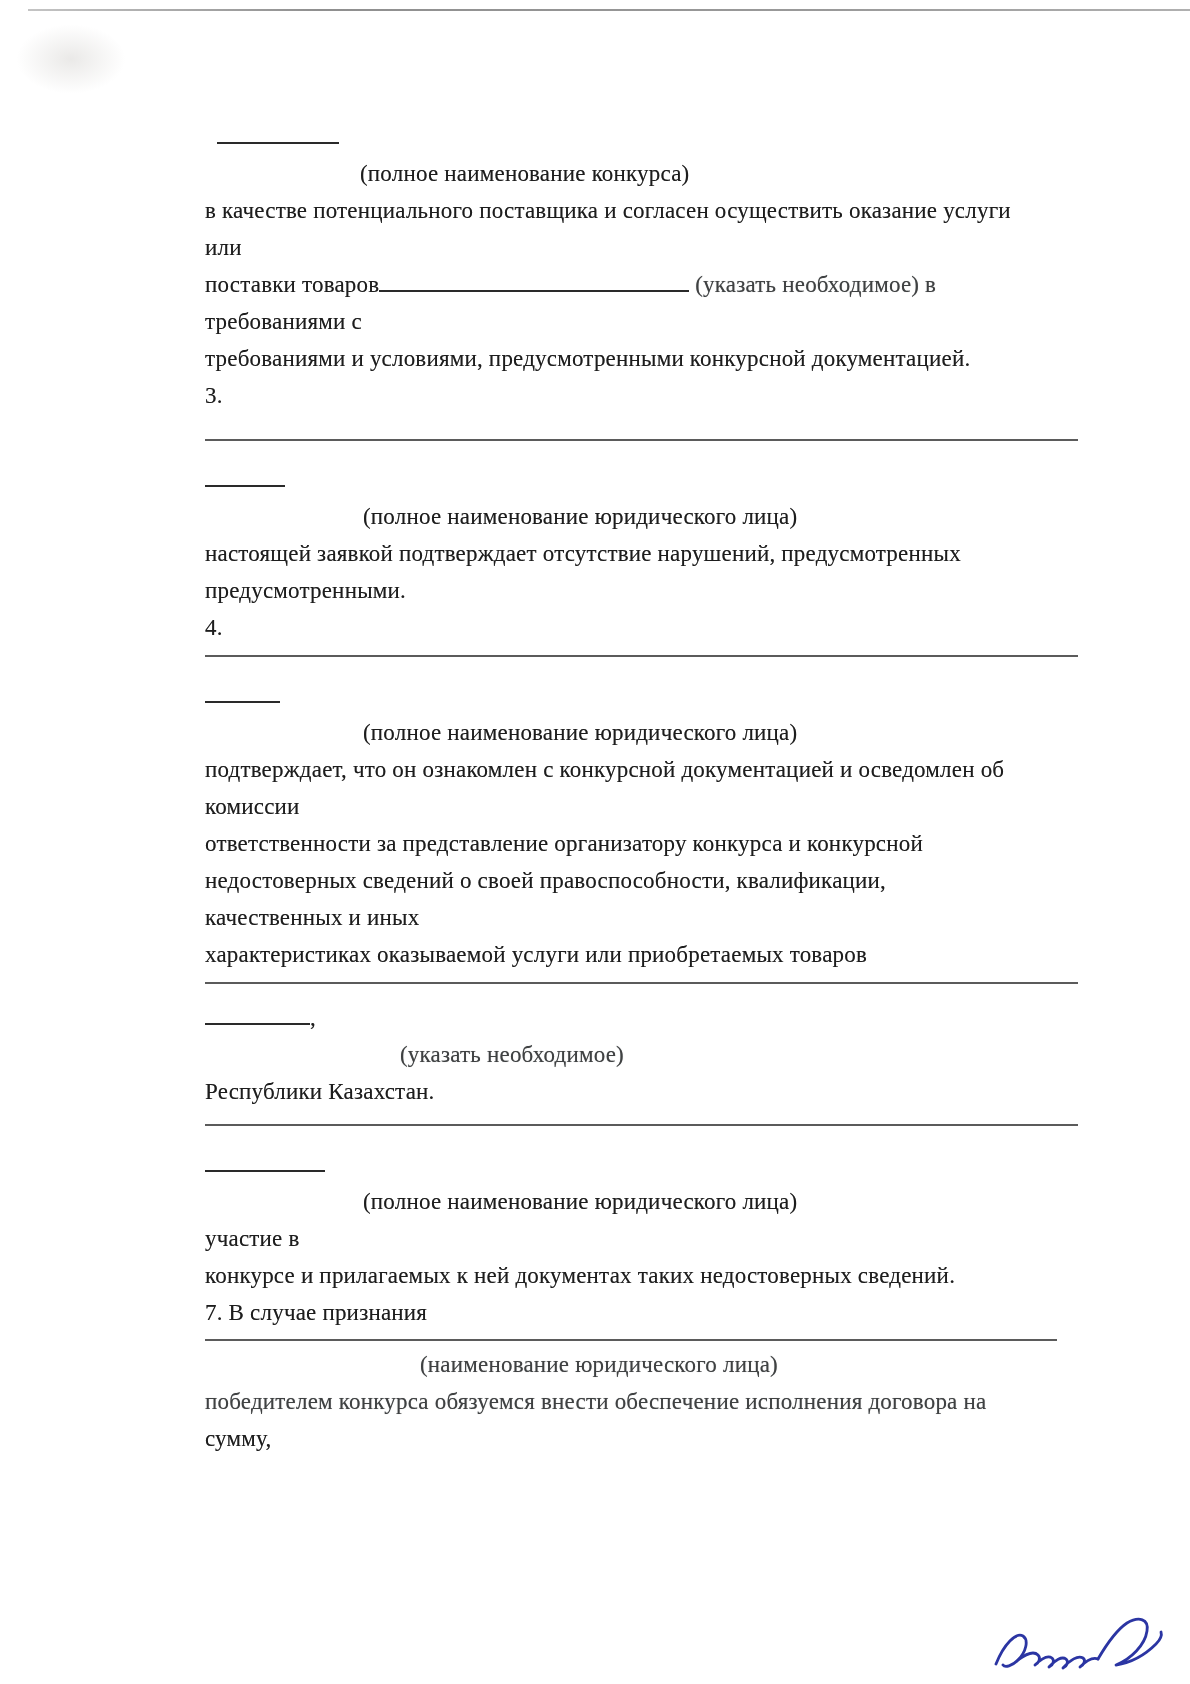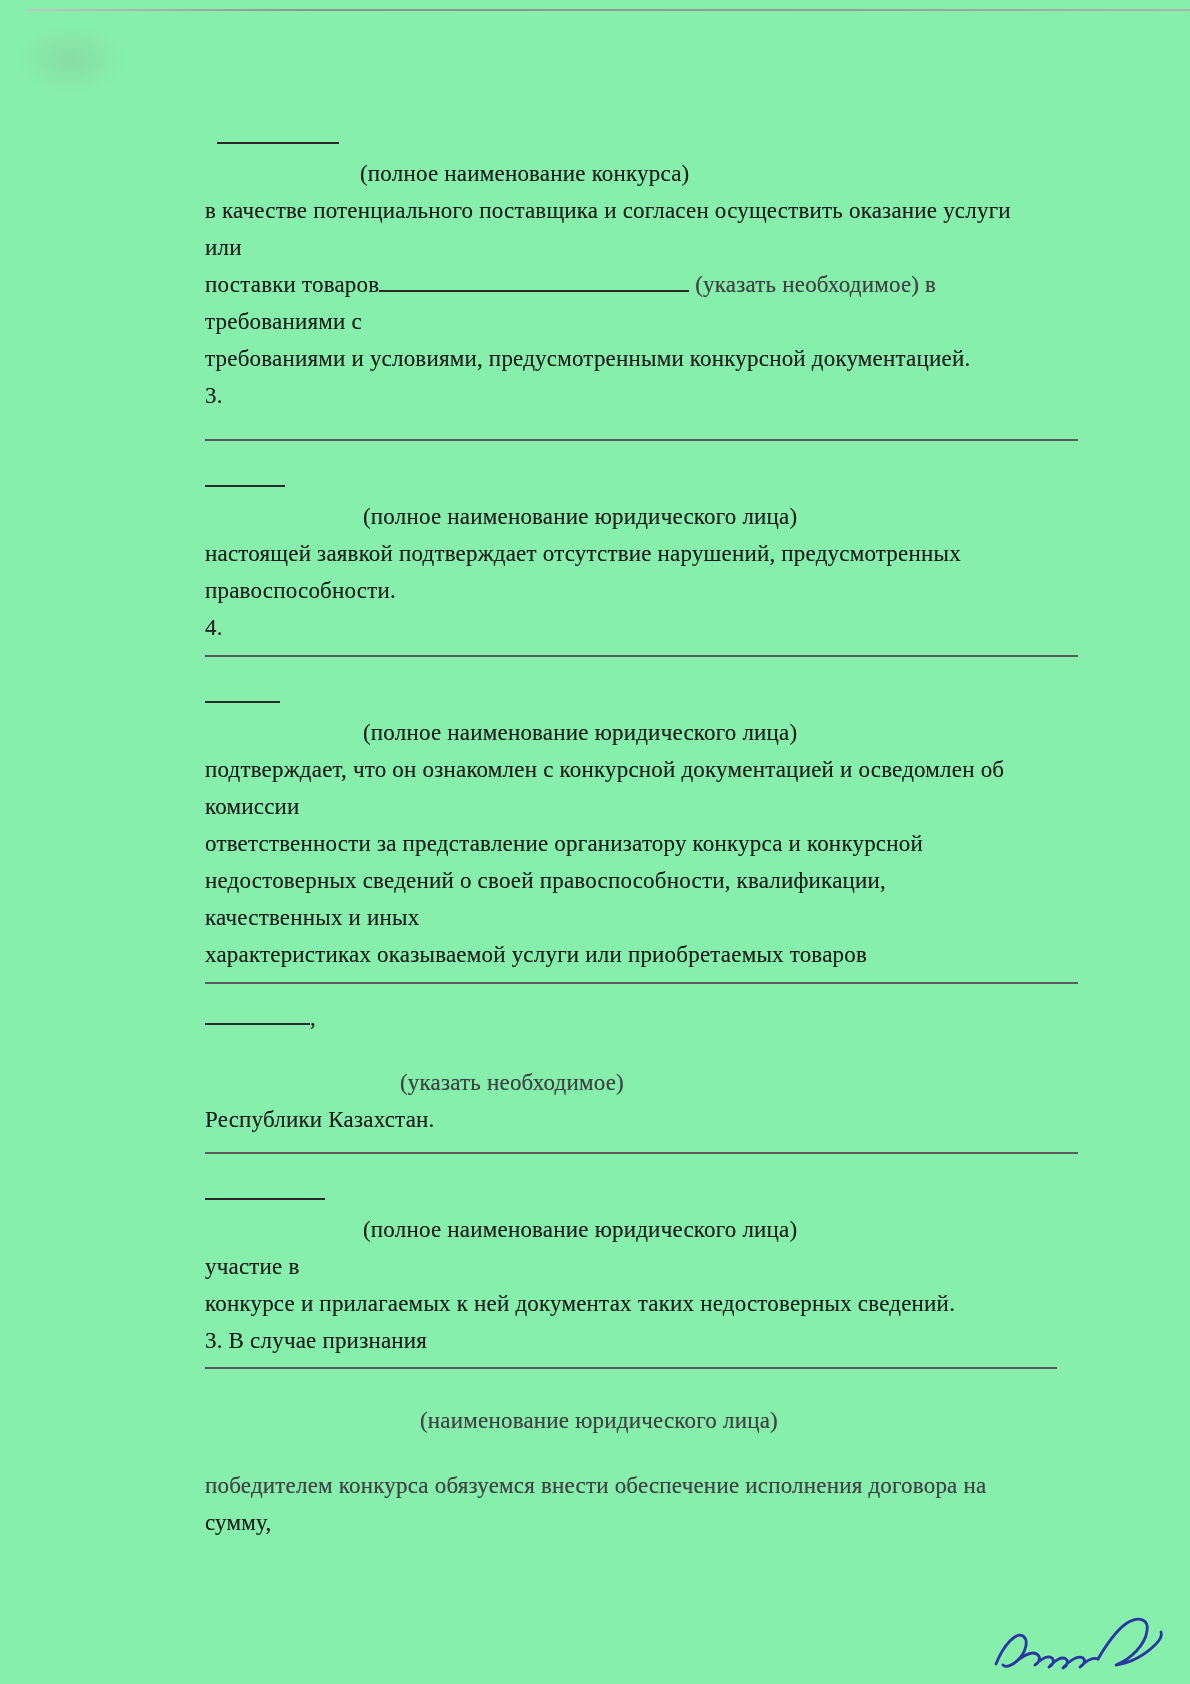--- a/index.html
+++ b/index.html
@@ -1,40 +1,40 @@
 <!DOCTYPE html>
 <html><head>
 <meta charset="utf-8">
 <style>
   html,body{margin:0;padding:0;background:#e8e8e8;}
   .page{
     position:relative;
     width:1190px;height:1684px;
-    background:#86efac;
+    background:#ffffff;
     font-family:"Liberation Serif", serif;
     color:#1d1d1d;
     overflow:hidden;
   }
   .scanline{
     position:absolute;top:9px;left:28px;right:0;height:2px;
     background:linear-gradient(90deg,#c4c4c4,#8f8f8f 25%,#9a9a9a 70%,#b0b0b0);
   }
   .smudge{
     position:absolute;left:16px;top:24px;width:110px;height:70px;
     background:radial-gradient(ellipse at center,rgba(150,145,138,0.20),rgba(150,145,138,0) 70%);
   }
   .content{
     position:absolute;left:205px;top:118px;width:875px;
   }
   .line{
     height:37px;line-height:37px;font-size:23px;
     letter-spacing:0.2px;white-space:nowrap;
     text-shadow:0 0 0.6px rgba(35,35,35,0.5);
   }
-  .light{color:#3f4142;text-shadow:0 0 0.7px rgba(75,78,80,0.55);margin-top:28px;}
+  .light{color:#3f4142;text-shadow:0 0 0.7px rgba(75,78,80,0.55);}
   .blank{
     display:inline-block;height:12px;
     border-bottom:2px solid #2a2a2a;
   }
   .w122{width:122px}.w80{width:80px}.w310{width:310px}
   .w75{width:75px}.w105{width:105px}.w120{width:120px}
   .ml12{margin-left:12px}
   .ind155{padding-left:155px}
   .ind158{padding-left:158px}
   .ind195{padding-left:195px}
@@ -66,21 +66,21 @@
     <div class="line">требованиями и условиями, предусмотренными конкурсной документацией.</div>
     <div class="line">3.</div>
 
     <div class="sp25"></div>
     <div class="rule"></div>
     <div class="sp20"></div>
 
     <div class="line"><span class="blank w80"></span></div>
     <div class="line ind158">(полное наименование юридического лица)</div>
     <div class="line">настоящей заявкой подтверждает отсутствие нарушений, предусмотренных</div>
-    <div class="line">правоспособности.</div>
+    <div class="line">предусмотренными.</div>
     <div class="line">4.</div>
 
     <div class="sp9"></div>
     <div class="rule"></div>
     <div class="sp20"></div>
 
     <div class="line"><span class="blank w75"></span></div>
     <div class="line ind158">(полное наименование юридического лица)</div>
     <div class="line">подтверждает, что он ознакомлен с конкурсной документацией и осведомлен об</div>
     <div class="line">комиссии</div>
@@ -98,21 +98,21 @@
     <div class="line">Республики Казахстан.</div>
 
     <div class="sp14"></div>
     <div class="rule"></div>
     <div class="sp20"></div>
 
     <div class="line"><span class="blank w120"></span></div>
     <div class="line ind158">(полное наименование юридического лица)</div>
     <div class="line">участие в</div>
     <div class="line">конкурсе и прилагаемых к ней документах таких недостоверных сведений.</div>
-    <div class="line">3. В случае признания</div>
+    <div class="line">7. В случае признания</div>
 
     <div class="sp8"></div>
     <div class="rule short"></div>
     <div class="sp5"></div>
 
     <div class="line ind215 light">(наименование юридического лица)</div>
     <div class="line light">победителем конкурса обязуемся внести обеспечение исполнения договора на</div>
     <div class="line">сумму,</div>
 
   </div>

